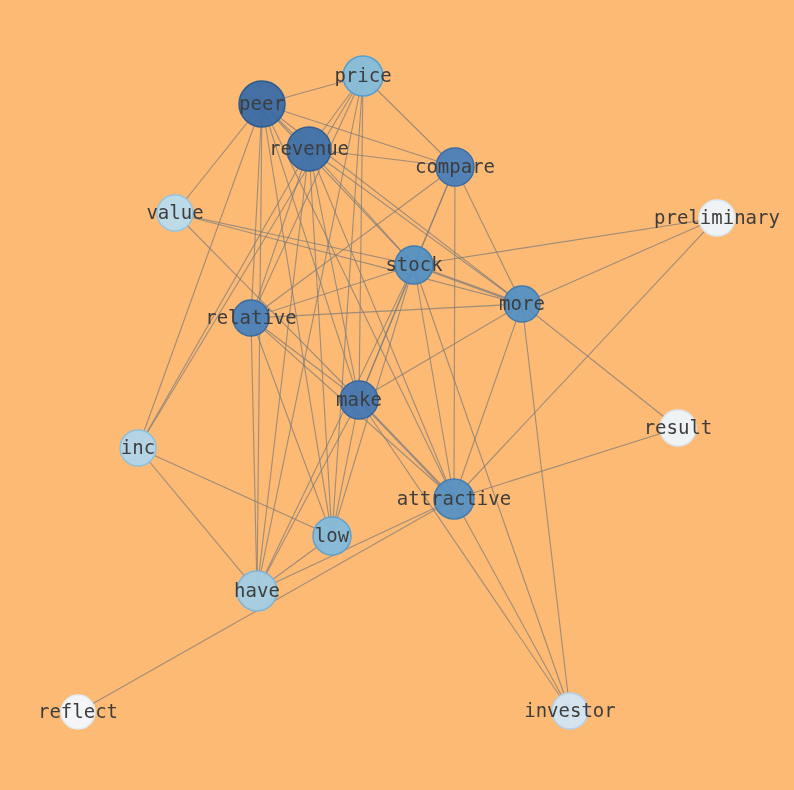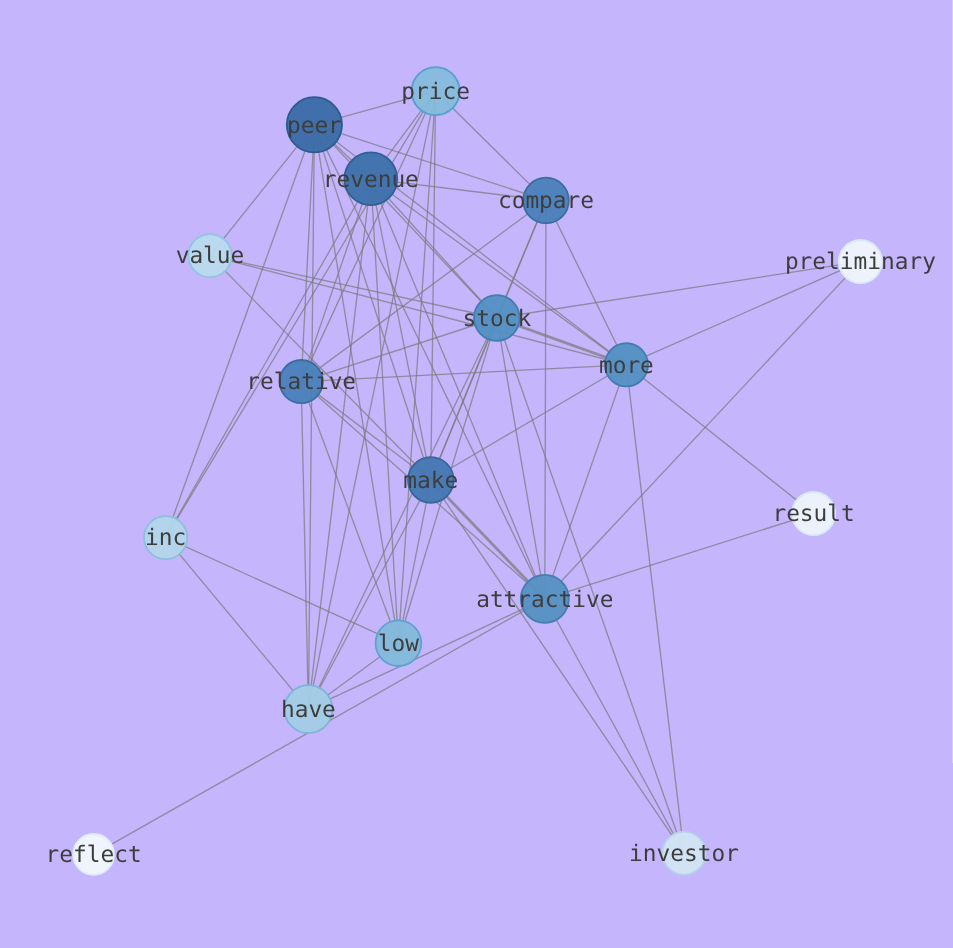--- a/index.html
+++ b/index.html
@@ -4,21 +4,21 @@
 <style>
   html, body {
     margin: 0;
     padding: 0;
     background: #ffffff;
   }
   .canvas {
     position: relative;
     width: 794px;
     height: 790px;
-    background: #c4b5fd;
+    background: #fdba74;
     overflow: hidden;
     font-family: "DejaVu Sans Mono", monospace;
   }
   svg text {
     font-family: "DejaVu Sans Mono", monospace;
     text-anchor: middle;
   }
 </style>
 </head>
 <body>

